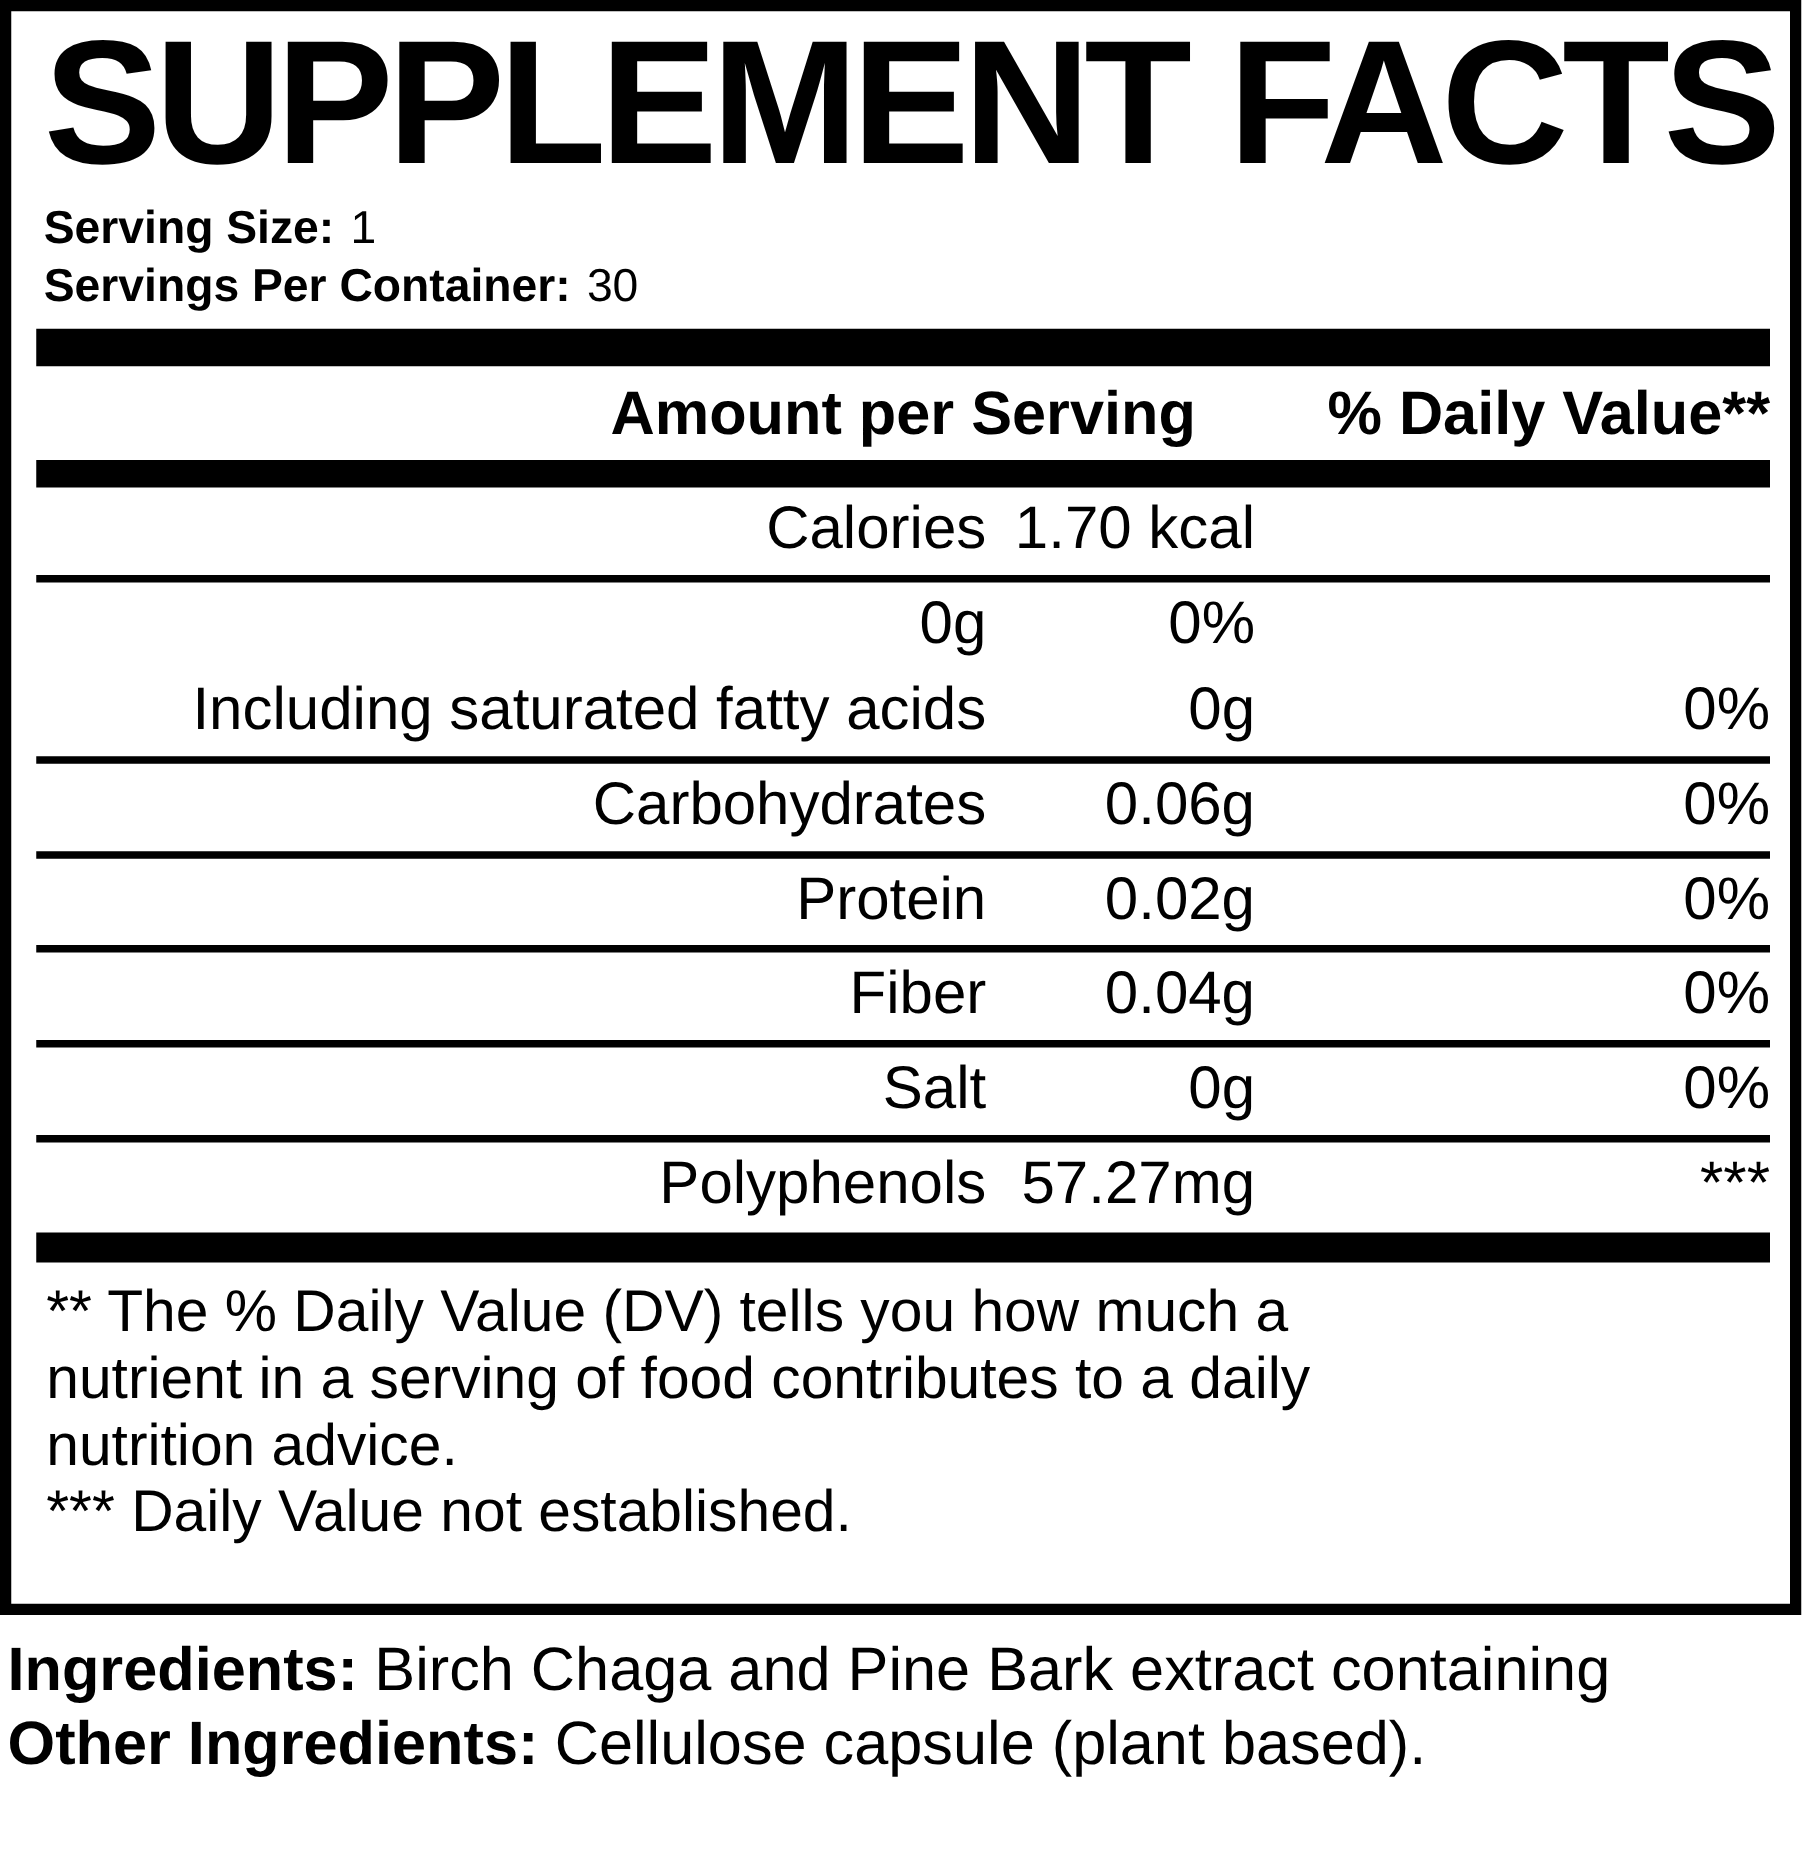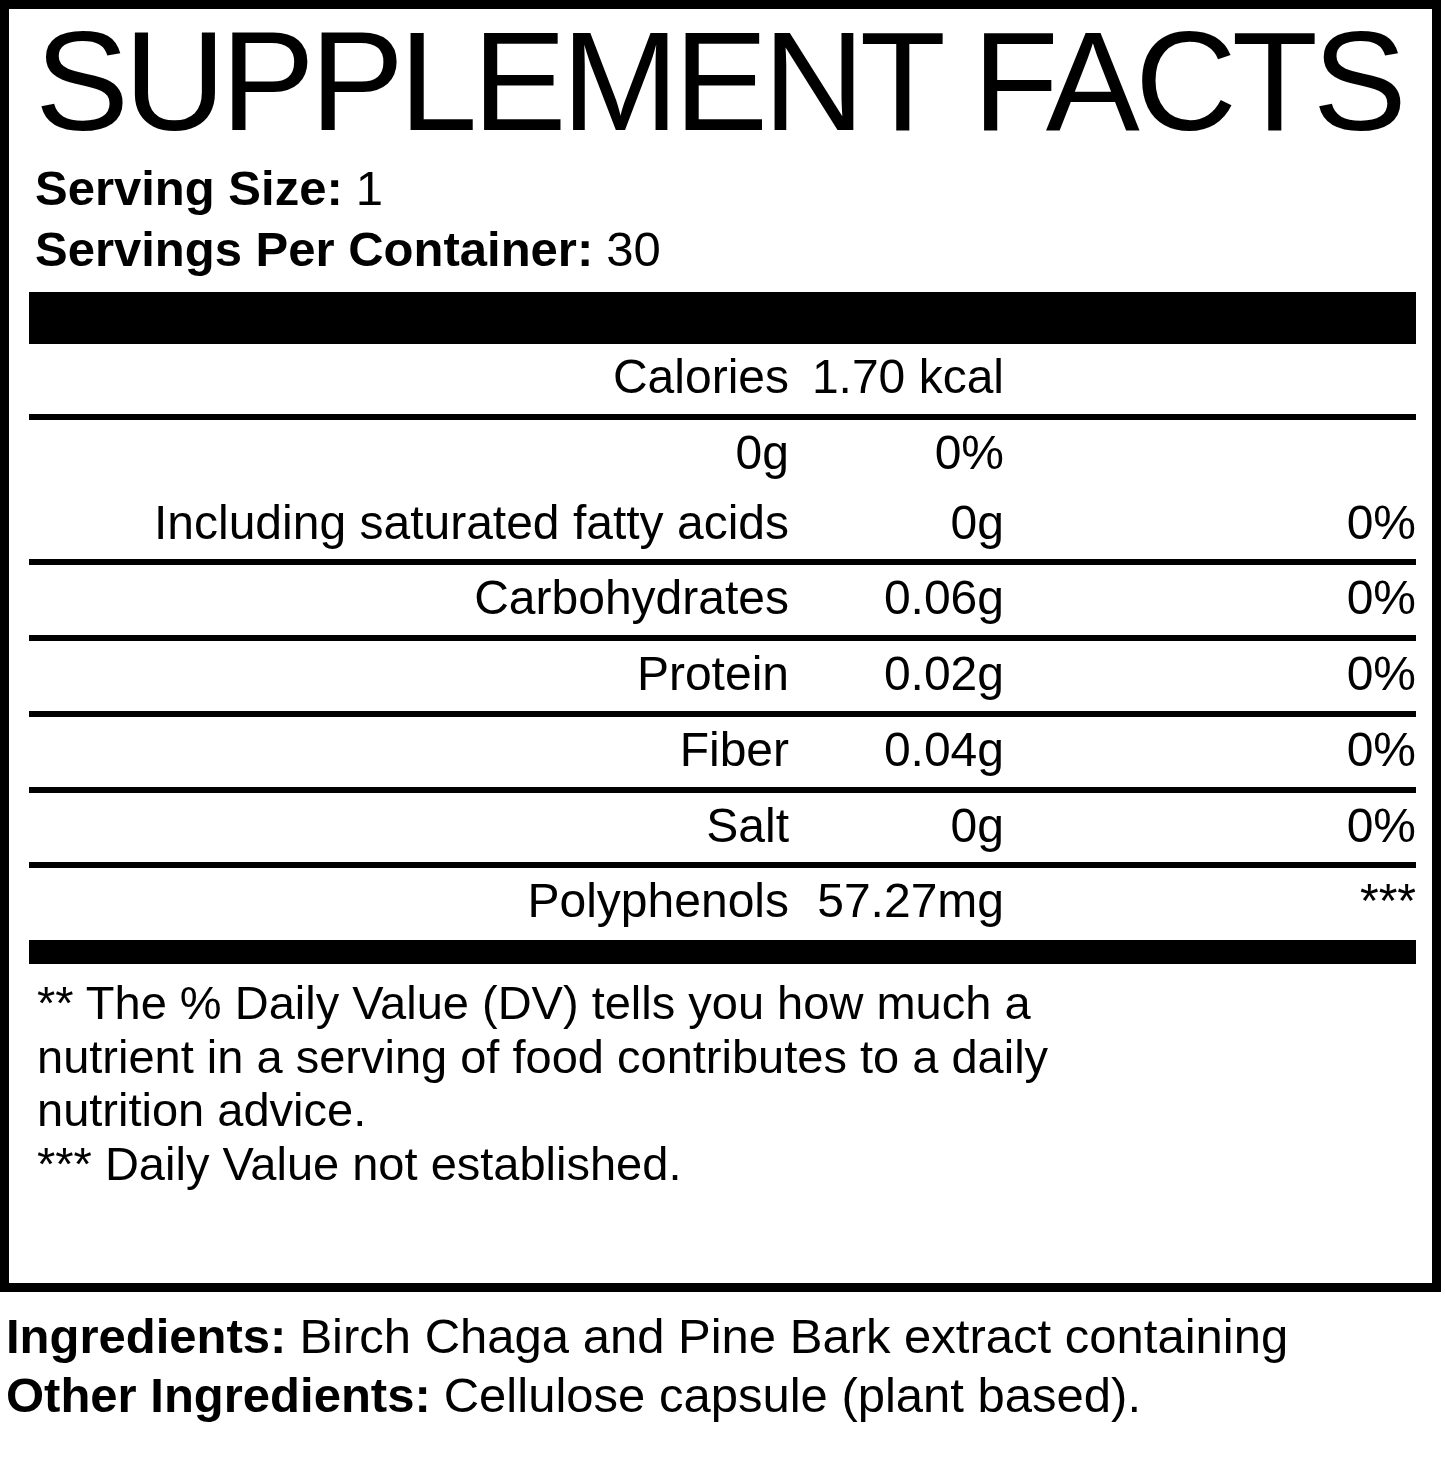--- a/index.html
+++ b/index.html
@@ -28,29 +28,29 @@
     height: 1292px;
     border: 9px solid #000;
     padding: 6px 16px 10px 20px;
     overflow: hidden;
     background: #fff;
   }
 
   .title {
     margin: 2px 3px 12px 6px;
     font-size: 141px;
-    font-weight: normal;
+    font-weight: bold;
     line-height: 0.92;
     letter-spacing: -5px;
     white-space: nowrap;
   }
 
   .serving-line {
     margin: 0 0 2px 6px;
-    font-size: 49px;
+    font-size: 37px;
     line-height: 1.22;
     white-space: nowrap;
   }
   .bold { font-weight: bold; }
   .serving-value { margin-left: 13px; font-weight: normal; }
 
   .bar {
     background: #000;
     width: 100%;
   }
@@ -117,20 +117,24 @@
 
     <p class="serving-line">
       <span class="bold">Serving Size:</span><span class="serving-value">1</span>
     </p>
     <p class="serving-line">
       <span class="bold">Servings Per Container:</span><span class="serving-value">30</span>
     </p>
 
     <div class="bar bar-top"></div>
 
+    <div class="hdr-row">
+      <span class="hdr-amount">Amount per Serving</span>
+      <span class="hdr-dv">% Daily Value**</span>
+    </div>
 
     <div class="bar bar-header"></div>
 
     <div class="row bb">
       <span class="cell label">Calories</span>
       <span class="cell amount">1.70 kcal</span>
       <span class="cell dv"></span>
     </div>
 
     <div class="row">

